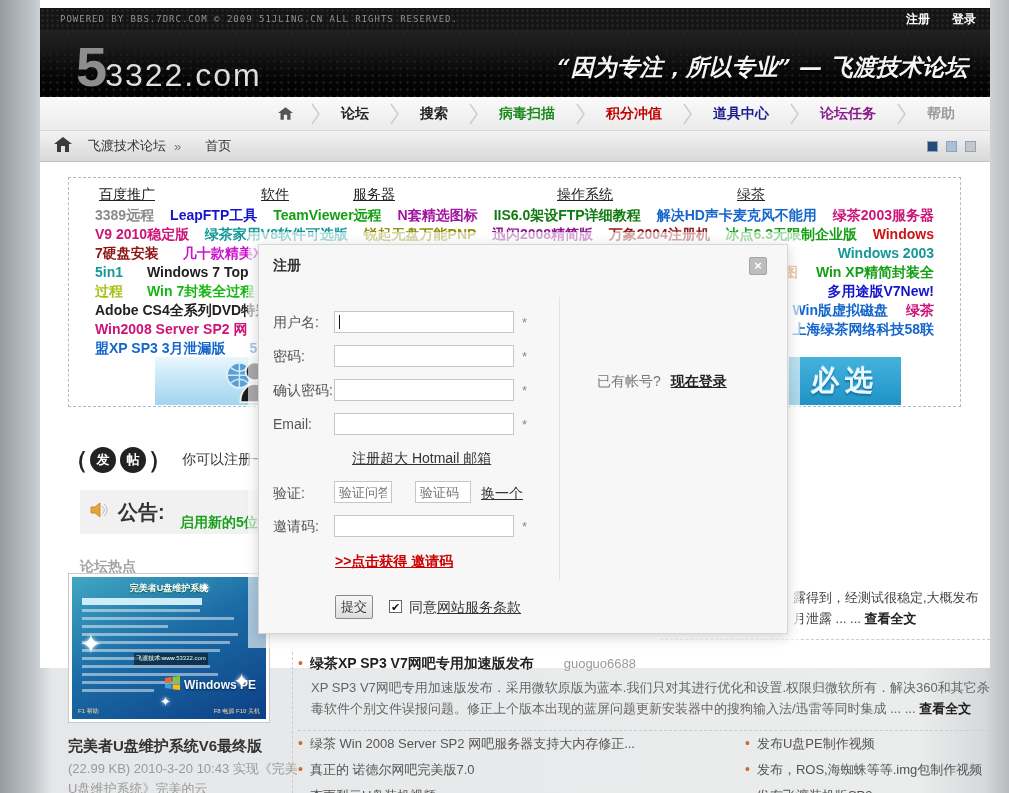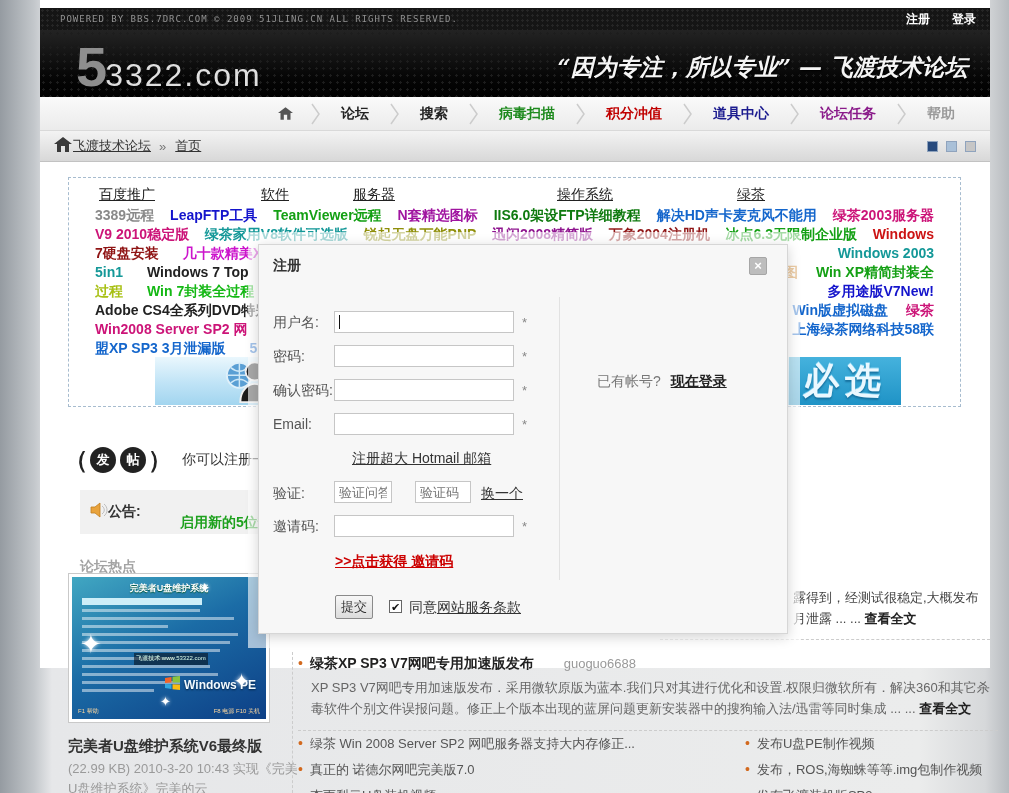--- a/index.html
+++ b/index.html
@@ -37,21 +37,21 @@
     background:linear-gradient(#fafafa,#ebebeb); border-bottom:1px solid #d9d9d9;
     display:flex; justify-content:flex-end; align-items:center; padding-right:14px; }
   .navbar .home { padding:0 18px; cursor:pointer; display:flex; align-items:center; }
   .nitem { padding:0 21px; font-size:14px; font-weight:bold; text-decoration:none; cursor:pointer; }
   .sep { display:flex; align-items:center; }
 
   
   .crumbbar { position:absolute; left:0; top:131px; width:950px; height:31px;
     background:linear-gradient(#f3f3f3,#d8d8d8); border-bottom:1px solid #c2c2c2;
     display:flex; align-items:center; padding-left:14px; font-size:13px; color:#333; }
-  .crumbbar .ctext { margin-left:1px; cursor:pointer;text-decoration:underline; }
+  .crumbbar .ctext { margin-left:16px; cursor:pointer; }
   .crumbbar .csep { margin:0 8px; color:#777; }
   .themes { margin-left:auto; margin-right:14px; display:flex; gap:8px; }
   .theme-sq { width:11px; height:11px; border:1px solid #8fa3bd; cursor:pointer; }
 
   
   .linksbox { position:absolute; left:28px; top:177px; width:893px; height:230px;
     border:1px dashed #a7bccf; background:#fff; padding-top:6px; }
   .lheaders { position:relative; height:22px; }
   .lheaders a { position:absolute; top:2px; font-size:14px; color:#222; text-decoration:underline; cursor:pointer; }
   .lheaders a:nth-of-type(1){left:30px;} .lheaders a:nth-of-type(2){left:192px;}
@@ -61,34 +61,34 @@
   .lgroup { display:flex; gap:24px; }
   .lgroup.rg { gap:18px; }
   .lnk { font-size:14px; font-weight:bold; text-decoration:none; cursor:pointer; }
 
   .banner { position:absolute; left:86px; top:179px; width:746px; height:48px;
     background:linear-gradient(180deg,#eaf7fd,#bfe3f6 55%,#a2d5ef); cursor:pointer; overflow:hidden; }
   .banner .person { position:absolute; left:58px; top:1px; }
   .banner .bright { position:absolute; right:0; top:0; width:112px; height:48px;
     background:linear-gradient(180deg,#45b2dd,#1f93c6);
     display:flex; align-items:center; justify-content:center; }
-  .banner .bright span { font-size:36px; font-weight:bold; letter-spacing:6px; color:#eaf8ff;
+  .banner .bright span { font-size:28px; font-weight:bold; letter-spacing:6px; color:#eaf8ff;
     text-shadow:0 2px 2px #16709e, 0 -1px 0 #7fd2f2; }
 
   
   .postrow { position:absolute; left:24px; top:444px; display:flex; align-items:center; }
   .postrow .paren { font-size:24px; color:#222; font-weight:bold; }
   .pcirc { width:26px; height:26px; border-radius:50%; background:#222; color:#fff; font-size:13px; font-weight:bold;
     display:flex; align-items:center; justify-content:center; margin:0 2px; cursor:pointer; }
   .postrow .hint { margin-left:10px; font-size:14px; color:#333; }
 
   .announce { position:absolute; left:40px; top:490px; width:560px; height:44px; background:#f1f1f1;
     display:flex; align-items:center; overflow:hidden; }
   .announce .spk { margin-left:10px; }
-  .announce .alabel { font-size:14px; font-weight:bold; color:#333; }
+  .announce .alabel { margin-left:10px; font-size:20px; font-weight:bold; color:#333; }
   .announce .amsg { position:absolute; left:100px; bottom:2px; font-size:14px; font-weight:bold; color:#1ea11e; cursor:pointer; }
 
   .hottitle { position:absolute; left:40px; top:558px; font-size:14px; font-weight:bold; color:#a3a3a3; }
 
   .thumb { position:absolute; left:28px; top:573px; width:202px; height:150px;
     border:1px solid #c9c9c9; background:#fff; padding:3px; cursor:pointer; }
   .screen { position:relative; width:194px; height:142px; overflow:hidden;
     background:linear-gradient(155deg,#41a7c2,#1b6ca6 45%,#0d3f86); }
   .screen .stitle { position:absolute; top:5px; width:100%; text-align:center; font-size:9px; font-weight:bold; color:#fff; text-shadow:0 1px 1px #053; }
   .screen .hl { position:absolute; top:21px; left:10px; width:120px; height:7px; background:#cdeef8; }

